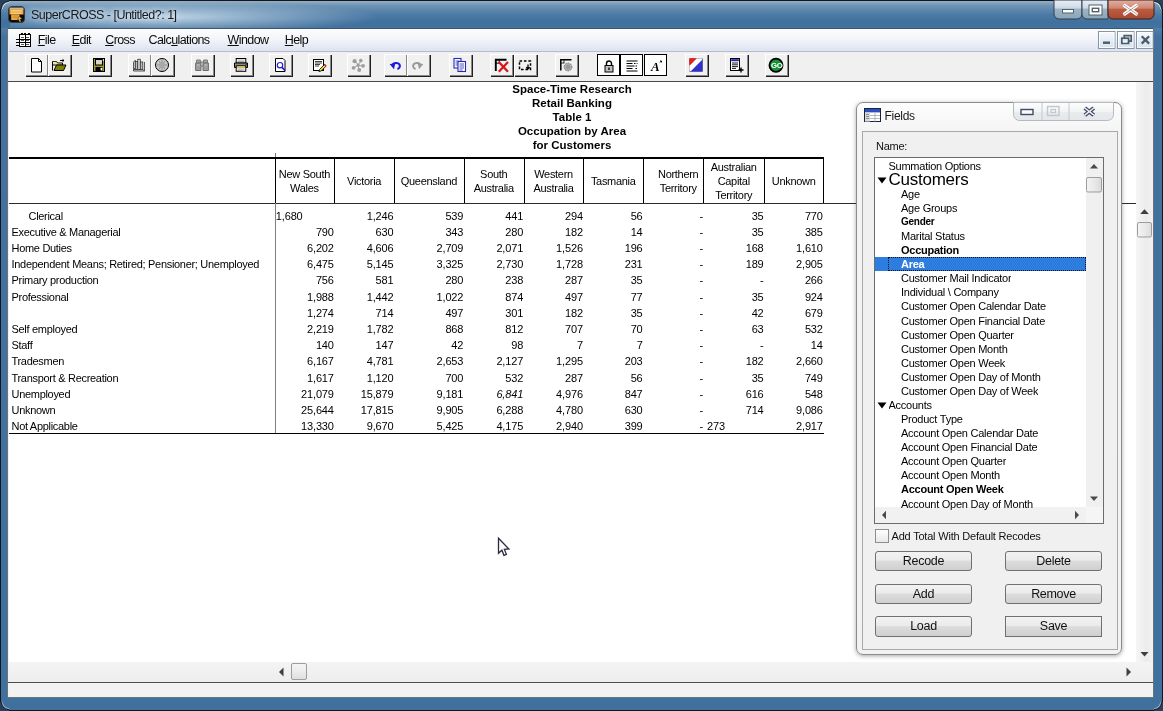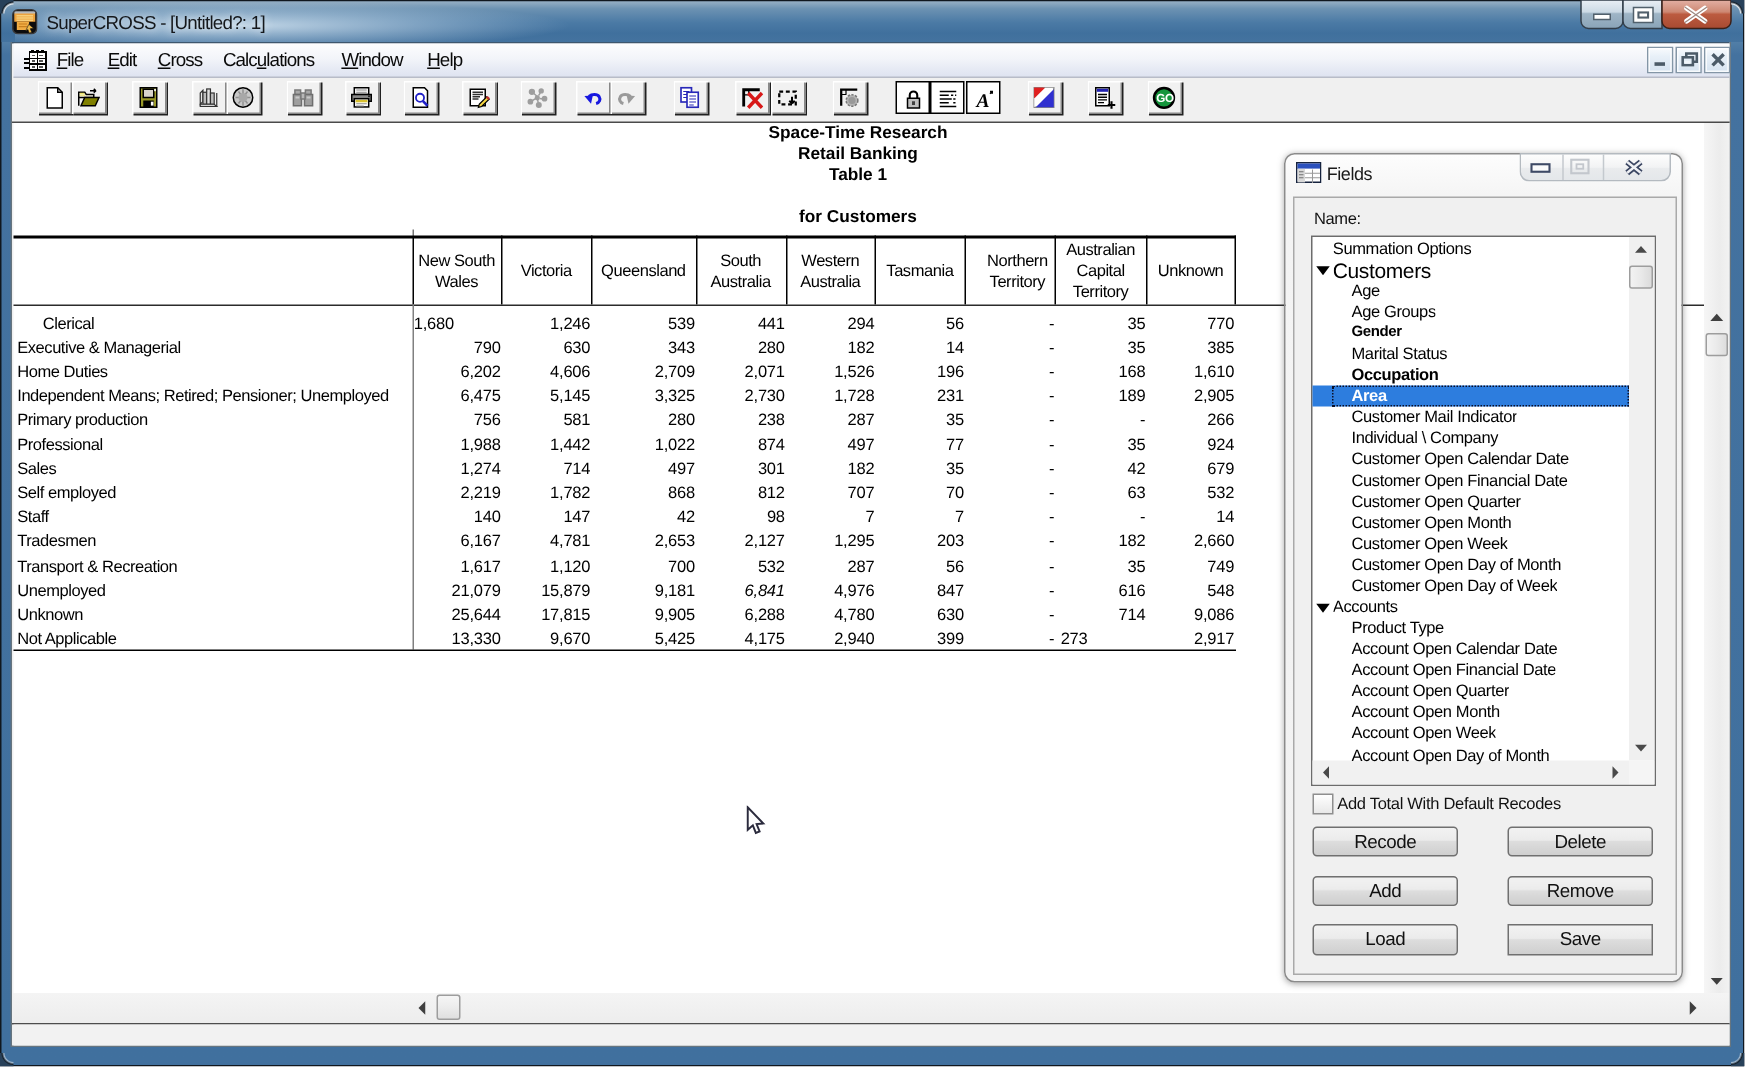--- a/index.html
+++ b/index.html
@@ -283,20 +283,21 @@
       </svg>
     </div>
 <div class="abs" style="left:9px;top:82px;width:1127px;height:580px;background:#fff;"></div>
 <div class="abs" style="left:1136px;top:82px;width:17px;height:580px;background:linear-gradient(90deg,#f6f6f6,#ececec 60%,#f2f2f2);"></div>
 <div class="abs" style="left:9px;top:662px;width:1144px;height:20px;background:linear-gradient(180deg,#f4f4f4,#ededed);"></div>
 <div class="abs" style="left:8px;top:682px;width:1145px;height:1px;background:#4d4d4d;"></div>
 <div class="abs" style="left:9px;top:683px;width:1144px;height:14px;background:#f2f2f2;"></div>
 <div class="abs" style="left:272px;top:83px;width:600px;height:14px;text-align:center;font-size:11.5px;font-weight:bold;color:#000;">Space-Time Research</div>
 <div class="abs" style="left:272px;top:97px;width:600px;height:14px;text-align:center;font-size:11.5px;font-weight:bold;color:#000;">Retail Banking</div>
 <div class="abs" style="left:272px;top:111px;width:600px;height:14px;text-align:center;font-size:11.5px;font-weight:bold;color:#000;">Table 1</div>
+<div class="abs" style="left:272px;top:125px;width:600px;height:14px;text-align:center;font-size:11.5px;font-weight:bold;color:#000;">Occupation by Area</div>
 <div class="abs" style="left:272px;top:139px;width:600px;height:14px;text-align:center;font-size:11.5px;font-weight:bold;color:#000;">for Customers</div>
 <div class="abs" style="left:9px;top:157.2px;width:814.8px;height:1.6px;background:#000;"></div>
 <div class="abs" style="left:274.5px;top:152.7px;width:1px;height:4.5px;background:#777;"></div>
 <div class="abs" style="left:274.5px;top:157.2px;width:1px;height:45.60000000000002px;background:#000;"></div>
 <div class="abs" style="left:334.3px;top:157.2px;width:1px;height:45.60000000000002px;background:#000;"></div>
 <div class="abs" style="left:394.0px;top:157.2px;width:1px;height:45.60000000000002px;background:#000;"></div>
 <div class="abs" style="left:463.8px;top:157.2px;width:1px;height:45.60000000000002px;background:#000;"></div>
 <div class="abs" style="left:523.7px;top:157.2px;width:1px;height:45.60000000000002px;background:#000;"></div>
 <div class="abs" style="left:583.4px;top:157.2px;width:1px;height:45.60000000000002px;background:#000;"></div>
 <div class="abs" style="left:643.1px;top:157.2px;width:1px;height:45.60000000000002px;background:#000;"></div>
@@ -368,21 +369,20 @@
 <div class="abs" style="left:11.5px;top:288.6px;width:264px;height:16px;line-height:16px;font-size:11px;letter-spacing:-0.3px;color:#000;white-space:nowrap;">Professional</div>
 <div class="abs" style="left:275.8px;top:288.6px;width:58px;height:16px;line-height:16px;font-size:11px;letter-spacing:-0.15px;color:#000;text-align:right;">1,988</div>
 <div class="abs" style="left:335.5px;top:288.6px;width:58px;height:16px;line-height:16px;font-size:11px;letter-spacing:-0.15px;color:#000;text-align:right;">1,442</div>
 <div class="abs" style="left:405.3px;top:288.6px;width:58px;height:16px;line-height:16px;font-size:11px;letter-spacing:-0.15px;color:#000;text-align:right;">1,022</div>
 <div class="abs" style="left:465.2px;top:288.6px;width:58px;height:16px;line-height:16px;font-size:11px;letter-spacing:-0.15px;color:#000;text-align:right;">874</div>
 <div class="abs" style="left:524.9px;top:288.6px;width:58px;height:16px;line-height:16px;font-size:11px;letter-spacing:-0.15px;color:#000;text-align:right;">497</div>
 <div class="abs" style="left:584.6px;top:288.6px;width:58px;height:16px;line-height:16px;font-size:11px;letter-spacing:-0.15px;color:#000;text-align:right;">77</div>
 <div class="abs" style="left:644.9px;top:288.6px;width:58px;height:16px;line-height:16px;font-size:11px;letter-spacing:-0.15px;color:#000;text-align:right;">-</div>
 <div class="abs" style="left:705.6px;top:288.6px;width:58px;height:16px;line-height:16px;font-size:11px;letter-spacing:-0.15px;color:#000;text-align:right;">35</div>
 <div class="abs" style="left:764.8px;top:288.6px;width:58px;height:16px;line-height:16px;font-size:11px;letter-spacing:-0.15px;color:#000;text-align:right;">924</div>
-<div class="abs" style="left:11.5px;top:304.7px;width:264px;height:16px;line-height:16px;font-size:11px;letter-spacing:-0.3px;color:#000;white-space:nowrap;">Sales</div>
 <div class="abs" style="left:275.8px;top:304.7px;width:58px;height:16px;line-height:16px;font-size:11px;letter-spacing:-0.15px;color:#000;text-align:right;">1,274</div>
 <div class="abs" style="left:335.5px;top:304.7px;width:58px;height:16px;line-height:16px;font-size:11px;letter-spacing:-0.15px;color:#000;text-align:right;">714</div>
 <div class="abs" style="left:405.3px;top:304.7px;width:58px;height:16px;line-height:16px;font-size:11px;letter-spacing:-0.15px;color:#000;text-align:right;">497</div>
 <div class="abs" style="left:465.2px;top:304.7px;width:58px;height:16px;line-height:16px;font-size:11px;letter-spacing:-0.15px;color:#000;text-align:right;">301</div>
 <div class="abs" style="left:524.9px;top:304.7px;width:58px;height:16px;line-height:16px;font-size:11px;letter-spacing:-0.15px;color:#000;text-align:right;">182</div>
 <div class="abs" style="left:584.6px;top:304.7px;width:58px;height:16px;line-height:16px;font-size:11px;letter-spacing:-0.15px;color:#000;text-align:right;">35</div>
 <div class="abs" style="left:644.9px;top:304.7px;width:58px;height:16px;line-height:16px;font-size:11px;letter-spacing:-0.15px;color:#000;text-align:right;">-</div>
 <div class="abs" style="left:705.6px;top:304.7px;width:58px;height:16px;line-height:16px;font-size:11px;letter-spacing:-0.15px;color:#000;text-align:right;">42</div>
 <div class="abs" style="left:764.8px;top:304.7px;width:58px;height:16px;line-height:16px;font-size:11px;letter-spacing:-0.15px;color:#000;text-align:right;">679</div>
 <div class="abs" style="left:11.5px;top:320.9px;width:264px;height:16px;line-height:16px;font-size:11px;letter-spacing:-0.3px;color:#000;white-space:nowrap;">Self employed</div>
@@ -529,21 +529,21 @@
       </defs>
 <path d="M4 338.5 L8 343 L12 338.5 Z" fill="#4a4a4a"></path>
 </svg>
 <div class="abs" style="left:875px;top:506.5px;width:211px;height:16px;background:#f1f1f1;"></div>
 <div class="abs" style="left:1086px;top:506.5px;width:16.5px;height:16px;background:#f5f5f5;"></div>
 <svg class="abs" style="left:875px;top:506.5px" width="211" height="16" viewBox="0 0 211 16">
 <path d="M11 3.8 L7 8 L11 12.2 Z" fill="#4a4a4a"></path>
 <path d="M200 3.8 L204 8 L200 12.2 Z" fill="#4a4a4a"></path>
 </svg>
 <div class="abs" style="left:888.5px;top:158.6px;height:14px;line-height:14.5px;font-size:11px;letter-spacing:-0.25px;font-weight:normal;color:#000;white-space:nowrap;overflow:hidden;max-width:197.5px;">Summation Options</div>
-<div class="abs" style="left:888.5px;top:172.7px;height:14px;line-height:14.5px;font-size:14px;letter-spacing:-0.25px;font-weight:normal;color:#000;white-space:nowrap;overflow:hidden;max-width:197.5px;">Customers</div>
+<div class="abs" style="left:888.5px;top:172.7px;height:14px;line-height:14.5px;font-size:17px;letter-spacing:-0.25px;font-weight:normal;color:#000;white-space:nowrap;overflow:hidden;max-width:197.5px;">Customers</div>
 <svg class="abs" style="left:876.5px;top:176.7px" width="10" height="7" viewBox="0 0 10 7">
       <path d="M0.5 0.5 L9.5 0.5 L5 6.5 Z" fill="#000"></path>
     </svg>
 <div class="abs" style="left:901px;top:186.8px;height:14px;line-height:14.5px;font-size:11px;letter-spacing:-0.25px;font-weight:normal;color:#000;white-space:nowrap;overflow:hidden;max-width:185px;">Age</div>
 <div class="abs" style="left:901px;top:200.8px;height:14px;line-height:14.5px;font-size:11px;letter-spacing:-0.25px;font-weight:normal;color:#000;white-space:nowrap;overflow:hidden;max-width:185px;">Age Groups</div>
 <div class="abs" style="left:901px;top:214.9px;height:14px;line-height:14.5px;font-size:10px;letter-spacing:-0.25px;font-weight:bold;color:#000;white-space:nowrap;overflow:hidden;max-width:185px;">Gender</div>
 <div class="abs" style="left:901px;top:229.0px;height:14px;line-height:14.5px;font-size:11px;letter-spacing:-0.25px;font-weight:normal;color:#000;white-space:nowrap;overflow:hidden;max-width:185px;">Marital Status</div>
 <div class="abs" style="left:901px;top:243.1px;height:14px;line-height:14.5px;font-size:11px;letter-spacing:-0.25px;font-weight:bold;color:#000;white-space:nowrap;overflow:hidden;max-width:185px;">Occupation</div>
 <div class="abs" style="left:875px;top:257.2px;width:211px;height:14px;background:#2d7dde;"></div>
 <div class="abs" style="left:887.5px;top:257.2px;width:198px;height:14px;border:1px dotted rgba(10,10,30,.95);"></div>
@@ -559,21 +559,21 @@
 <div class="abs" style="left:901px;top:383.9px;height:14px;line-height:14.5px;font-size:11px;letter-spacing:-0.25px;font-weight:normal;color:#000;white-space:nowrap;overflow:hidden;max-width:185px;">Customer Open Day of Week</div>
 <div class="abs" style="left:888.5px;top:398.0px;height:14px;line-height:14.5px;font-size:11px;letter-spacing:-0.25px;font-weight:normal;color:#000;white-space:nowrap;overflow:hidden;max-width:197.5px;">Accounts</div>
 <svg class="abs" style="left:876.5px;top:402.0px" width="10" height="7" viewBox="0 0 10 7">
       <path d="M0.5 0.5 L9.5 0.5 L5 6.5 Z" fill="#000"></path>
     </svg>
 <div class="abs" style="left:901px;top:412.0px;height:14px;line-height:14.5px;font-size:11px;letter-spacing:-0.25px;font-weight:normal;color:#000;white-space:nowrap;overflow:hidden;max-width:185px;">Product Type</div>
 <div class="abs" style="left:901px;top:426.1px;height:14px;line-height:14.5px;font-size:11px;letter-spacing:-0.25px;font-weight:normal;color:#000;white-space:nowrap;overflow:hidden;max-width:185px;">Account Open Calendar Date</div>
 <div class="abs" style="left:901px;top:440.2px;height:14px;line-height:14.5px;font-size:11px;letter-spacing:-0.25px;font-weight:normal;color:#000;white-space:nowrap;overflow:hidden;max-width:185px;">Account Open Financial Date</div>
 <div class="abs" style="left:901px;top:454.3px;height:14px;line-height:14.5px;font-size:11px;letter-spacing:-0.25px;font-weight:normal;color:#000;white-space:nowrap;overflow:hidden;max-width:185px;">Account Open Quarter</div>
 <div class="abs" style="left:901px;top:468.4px;height:14px;line-height:14.5px;font-size:11px;letter-spacing:-0.25px;font-weight:normal;color:#000;white-space:nowrap;overflow:hidden;max-width:185px;">Account Open Month</div>
-<div class="abs" style="left:901px;top:482.4px;height:14px;line-height:14.5px;font-size:11px;letter-spacing:-0.25px;font-weight:normal;color:#000;white-space:nowrap;overflow:hidden;max-width:185px;">Account Open Week</div>
+<div class="abs" style="left:901px;top:482.4px;height:14px;line-height:14.5px;font-size:11px;letter-spacing:-0.25px;font-weight:bold;color:#000;white-space:nowrap;overflow:hidden;max-width:185px;">Account Open Week</div>
 <div class="abs" style="left:901px;top:496.5px;height:14px;line-height:14.5px;font-size:11px;letter-spacing:-0.25px;font-weight:normal;color:#000;white-space:nowrap;overflow:hidden;max-width:185px;">Account Open Day of Month</div>
 <div class="abs" style="left:874.5px;top:529px;width:14px;height:14px;background:linear-gradient(180deg,#fefefe,#e8e8e8);border:1px solid #8e8e8e;"></div>
 <div class="abs" style="left:891.5px;top:530px;width:220px;height:14px;font-size:11px;letter-spacing:-0.2px;color:#111;">Add Total With Default Recodes</div>
 <div class="abs" style="left:875px;top:550.5px;width:97px;height:20.5px;border:1px solid #707070;border-radius:3px;background:linear-gradient(180deg,#f2f2f2 0%,#ebebeb 45%,#dddddd 50%,#cfcfcf 100%);font-size:12.5px;letter-spacing:-0.3px;color:#111;text-align:center;line-height:19px;">Recode</div>
 <div class="abs" style="left:1005px;top:550.5px;width:97px;height:20.5px;border:1px solid #707070;border-radius:3px;background:linear-gradient(180deg,#f2f2f2 0%,#ebebeb 45%,#dddddd 50%,#cfcfcf 100%);font-size:12.5px;letter-spacing:-0.3px;color:#111;text-align:center;line-height:19px;">Delete</div>
 <div class="abs" style="left:875px;top:583.5px;width:97px;height:20.5px;border:1px solid #707070;border-radius:3px;background:linear-gradient(180deg,#f2f2f2 0%,#ebebeb 45%,#dddddd 50%,#cfcfcf 100%);font-size:12.5px;letter-spacing:-0.3px;color:#111;text-align:center;line-height:19px;">Add</div>
 <div class="abs" style="left:1005px;top:583.5px;width:97px;height:20.5px;border:1px solid #707070;border-radius:3px;background:linear-gradient(180deg,#f2f2f2 0%,#ebebeb 45%,#dddddd 50%,#cfcfcf 100%);font-size:12.5px;letter-spacing:-0.3px;color:#111;text-align:center;line-height:19px;">Remove</div>
 <div class="abs" style="left:875px;top:616px;width:97px;height:20.5px;border:1px solid #707070;border-radius:3px;background:linear-gradient(180deg,#f2f2f2 0%,#ebebeb 45%,#dddddd 50%,#cfcfcf 100%);font-size:12.5px;letter-spacing:-0.3px;color:#111;text-align:center;line-height:19px;">Load</div>
 <div class="abs" style="left:1005px;top:616px;width:97px;height:20.5px;border:1px solid #707070;border-radius:0;background:linear-gradient(180deg,#f2f2f2 0%,#ebebeb 45%,#dddddd 50%,#cfcfcf 100%);font-size:12.5px;letter-spacing:-0.3px;color:#111;text-align:center;line-height:19px;">Save</div>
 <div class="abs" style="left:0;top:0;width:9px;height:9px;background:radial-gradient(circle at 9px 9px, rgba(0,0,0,0) 5.6px,rgba(255,255,255,.8) 6.4px,#16212c 7.6px,#28415a 8.4px);"></div>

